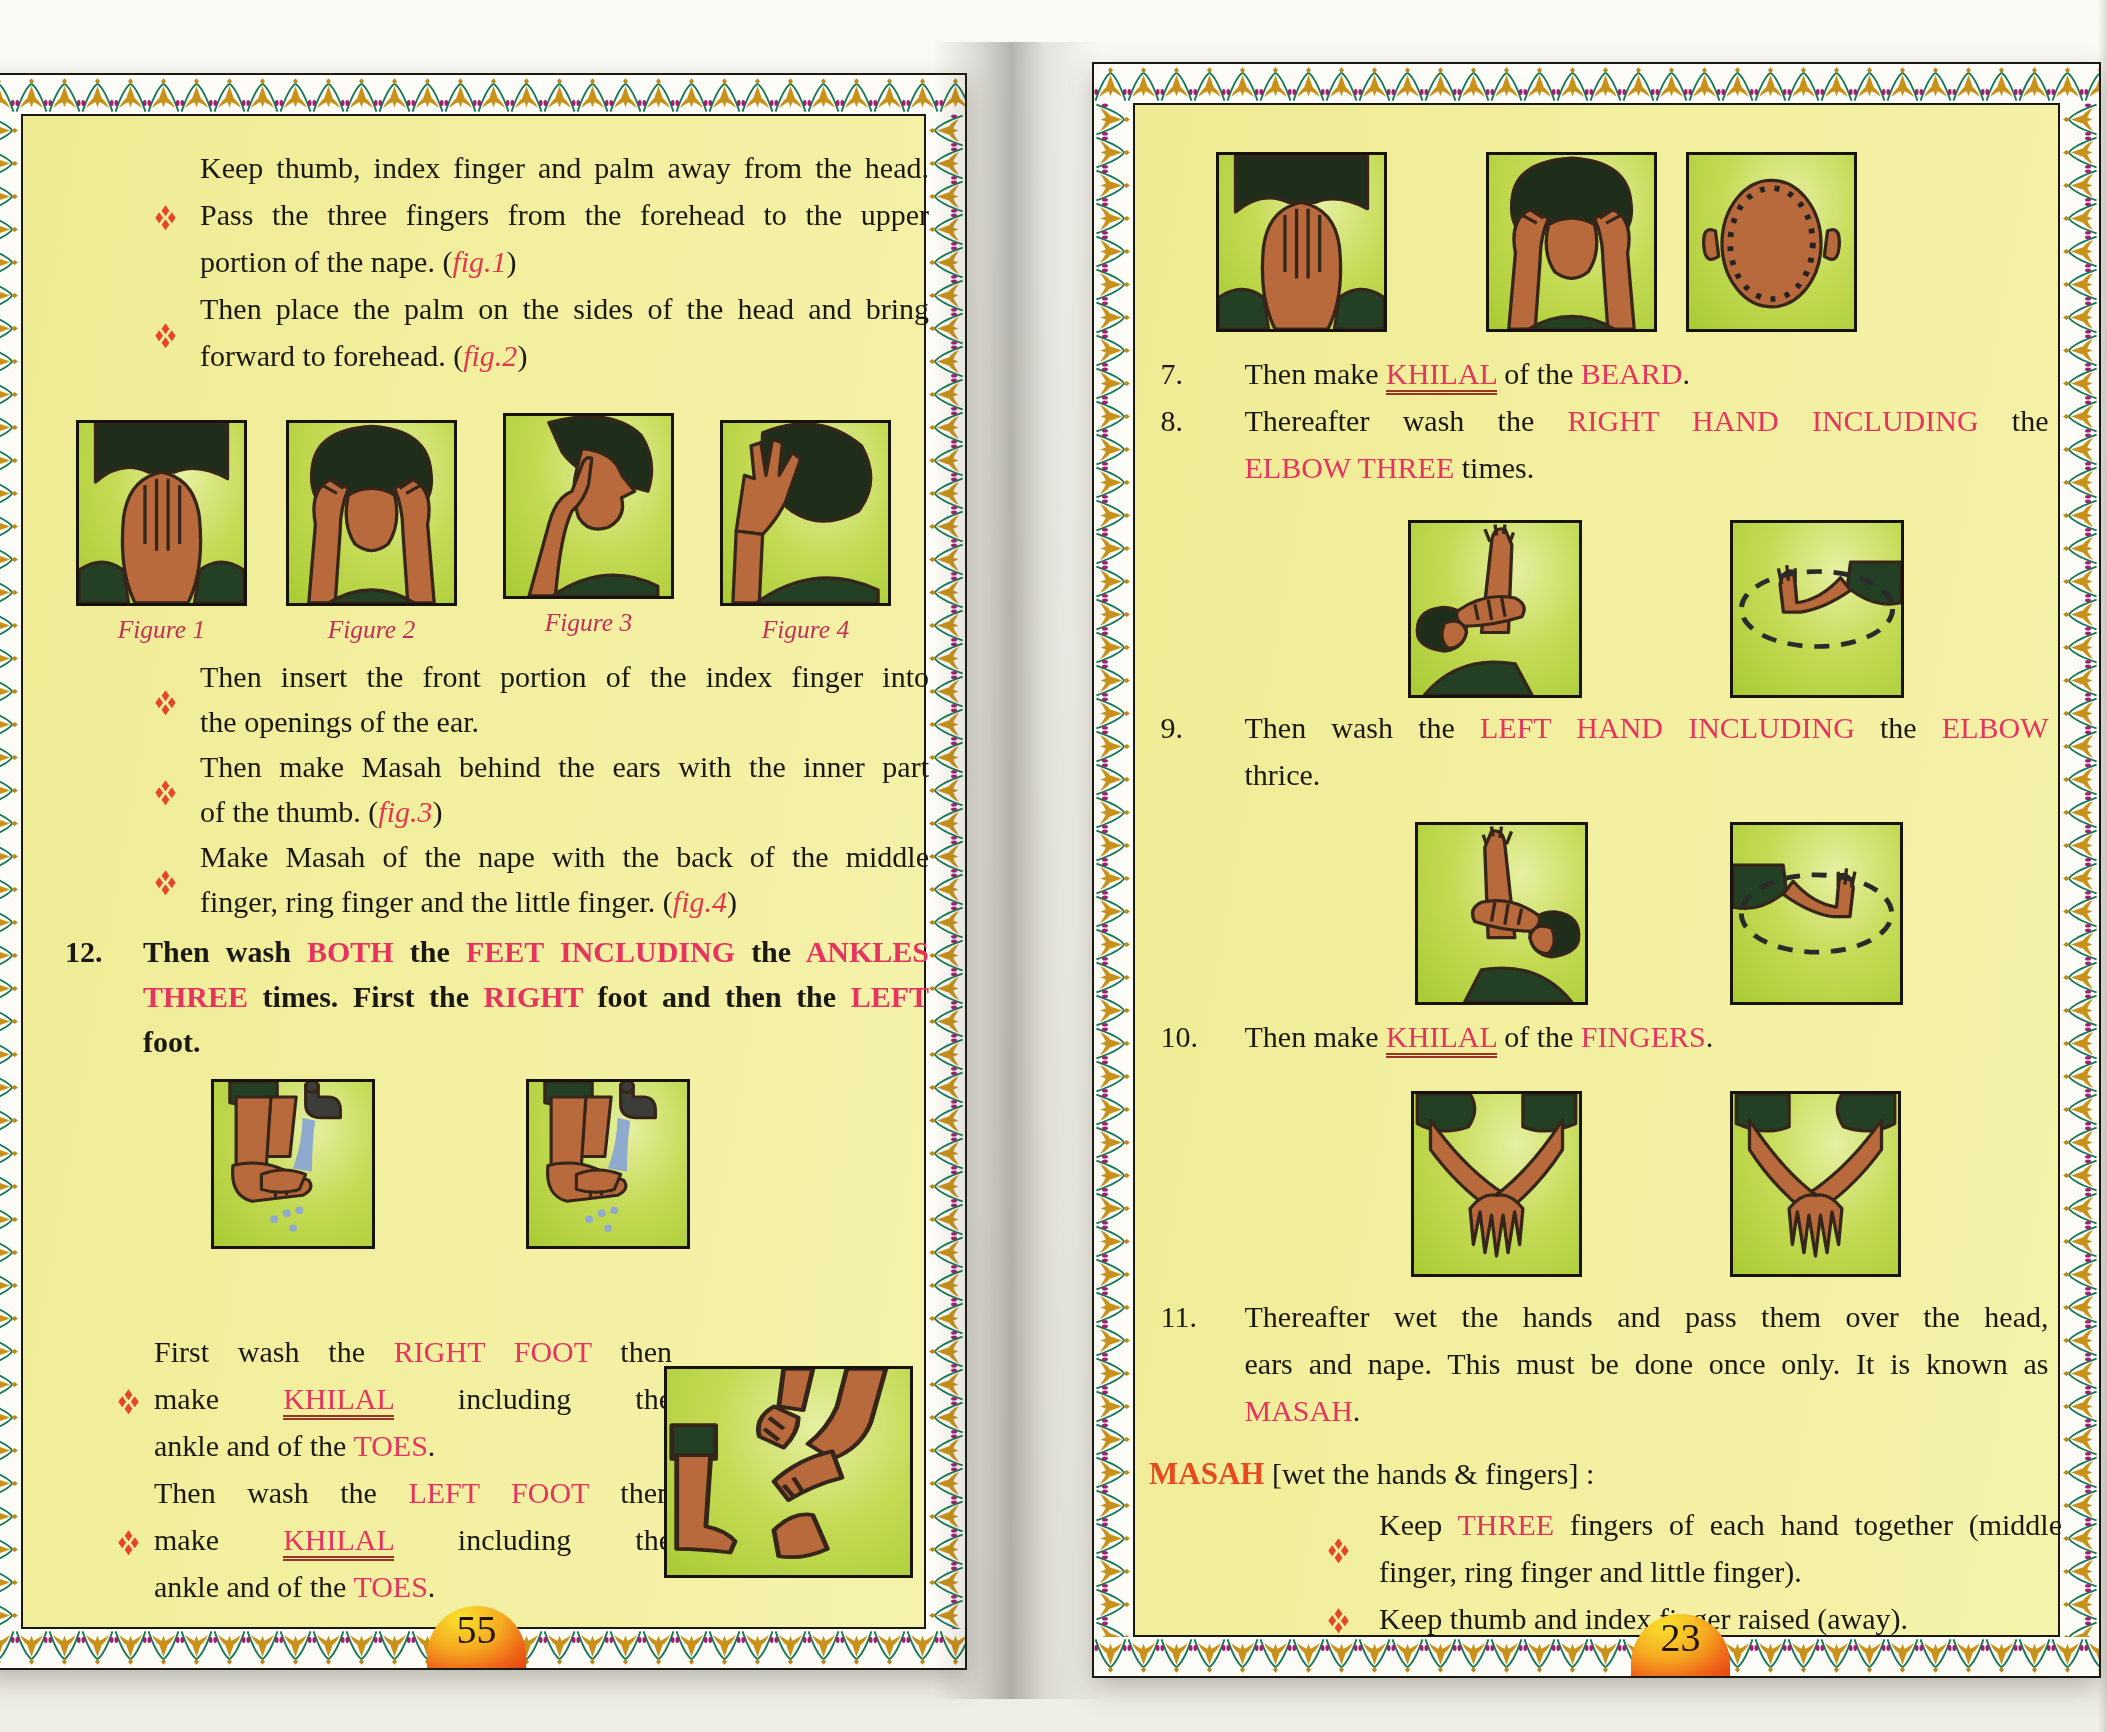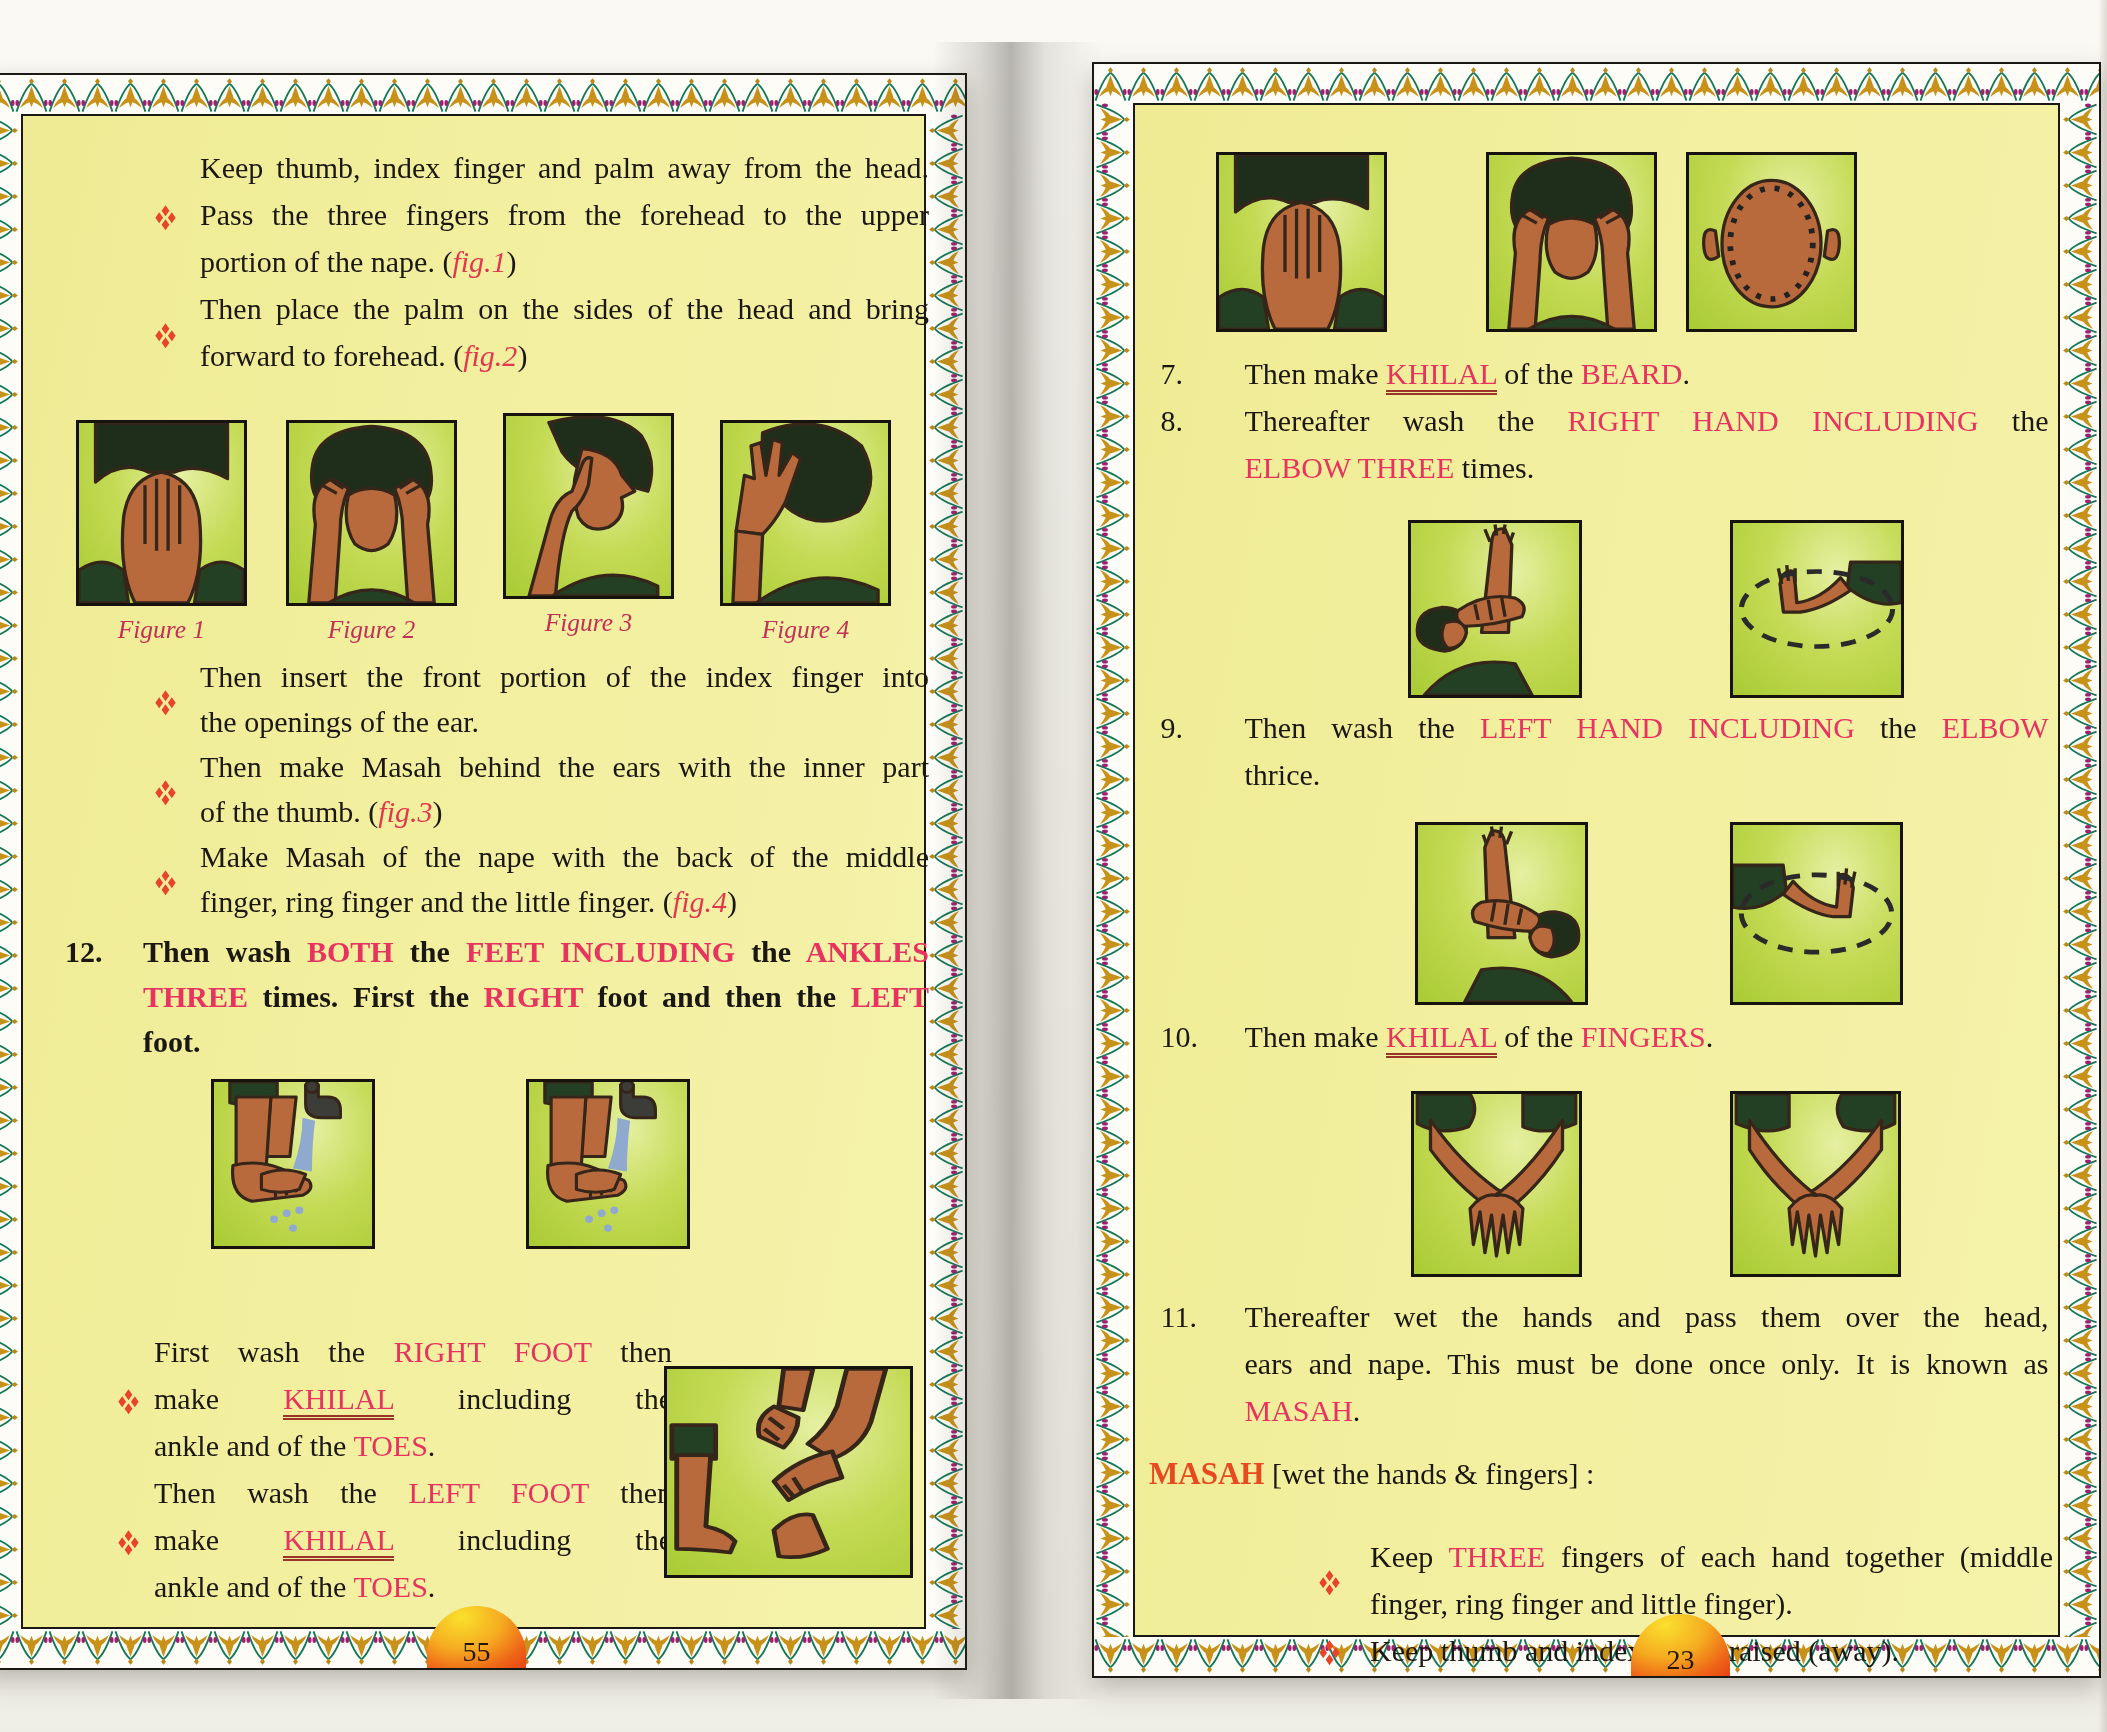--- a/index.html
+++ b/index.html
@@ -41,21 +41,21 @@
   .s-khilal{color:#e73360;border-bottom:5px double #9b3428;}
   .s-masah{color:#e8491f;font-weight:bold;font-size:31px;}
   .fig{position:absolute;}
   .figbox{width:100%;border:3.5px solid #16130e;box-sizing:border-box;
           background:radial-gradient(ellipse at 62% 28%, #e6f0a2 0%, #c4da54 48%, #a9cb33 100%);}
   .figbox svg{display:block;width:100%;height:100%;}
   .figcap{text-align:center;font-style:italic;color:#c13058;font-size:25.5px;margin-top:8.5px;}
   .dome{position:absolute;bottom:0;width:99px;height:62px;border-radius:99px 99px 0 0;
         display:flex;align-items:flex-end;justify-content:center;z-index:6;
         background:radial-gradient(ellipse at 35% 18%, #fae12d 0%, #f5ab20 45%, #ee6417 78%, #e64414 100%);}
-  .dome span{font-size:28px;color:#241505;line-height:1;padding-bottom:2px;}
+  .dome span{font-size:40px;color:#241505;line-height:1;padding-bottom:18px;}
   .gutter{position:absolute;left:933px;top:42px;width:170px;height:1657px;z-index:5;pointer-events:none;
           background:linear-gradient(90deg, rgba(70,64,54,0) 0%, rgba(70,64,54,.18) 28%, rgba(52,48,40,.34) 46%, rgba(70,64,54,.12) 66%, rgba(70,64,54,0) 100%);}
   .edge-r{position:absolute;right:0;top:0;width:10px;height:100%;
           background:linear-gradient(270deg, rgba(120,112,96,.25), rgba(120,112,96,0));}
 </style>
 </head>
 <body>
 
 <div class="gutter"></div>
 <div class="edge-r"></div>
@@ -3919,21 +3919,21 @@
           <div class="tline tlast"><span class="s-red">MASAH</span><span>.</span></div>
         </div>
     </div>
 
     <div class="block mas" style="left:14px;top:1345px;width:899px;">
       <div>
           <div class="tline tlast"><span class="s-masah">MASAH</span><span> [wet the hands &amp; fingers] :</span></div>
         </div>
     </div>
 
-    <div class="block" style="left:181px;top:1396px;width:737px;margin-top:32px;">
+    <div class="block" style="left:190px;top:1396px;width:737px;">
       <div class="brow">
         <span class="bicon-s"><svg viewBox="0 0 30 36" width="21" height="25.5" aria-hidden="true">
               <g fill="#e8432b">
                 <path d="M15,0l5.5,8L15,16 9.5,8Z"></path>
                 <path d="M6,10l5.5,8L6,26 .5,18Z"></path>
                 <path d="M24,10l5.5,8L24,26l-5.5-8Z"></path>
                 <path d="M15,20l5.5,8L15,36l-5.5-8Z"></path>
               </g>
             </svg></span>
         <div class="btext">

